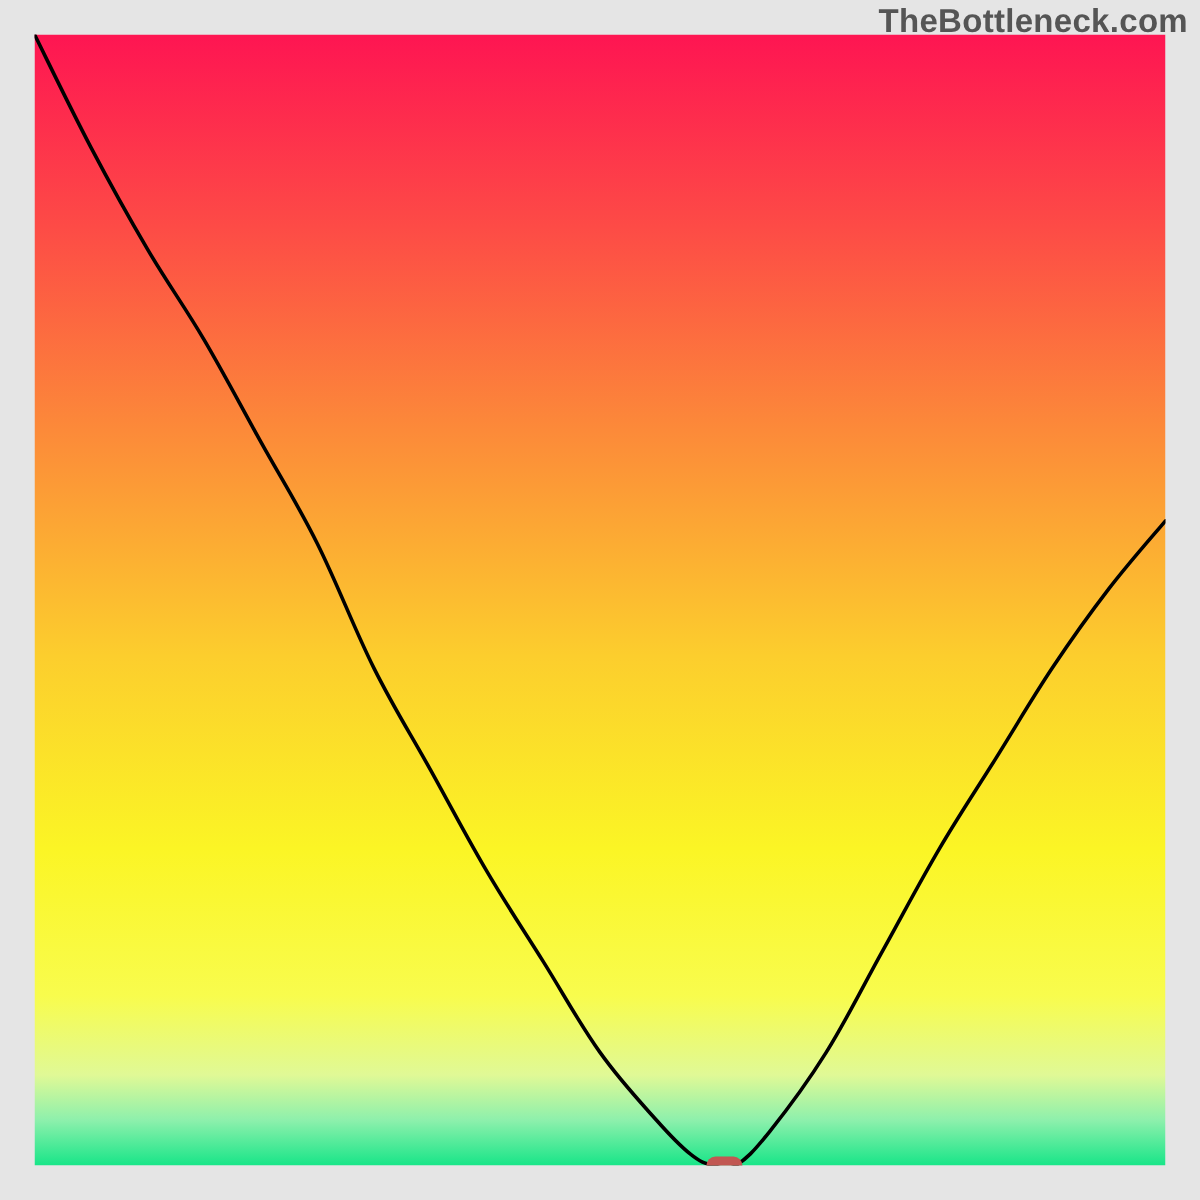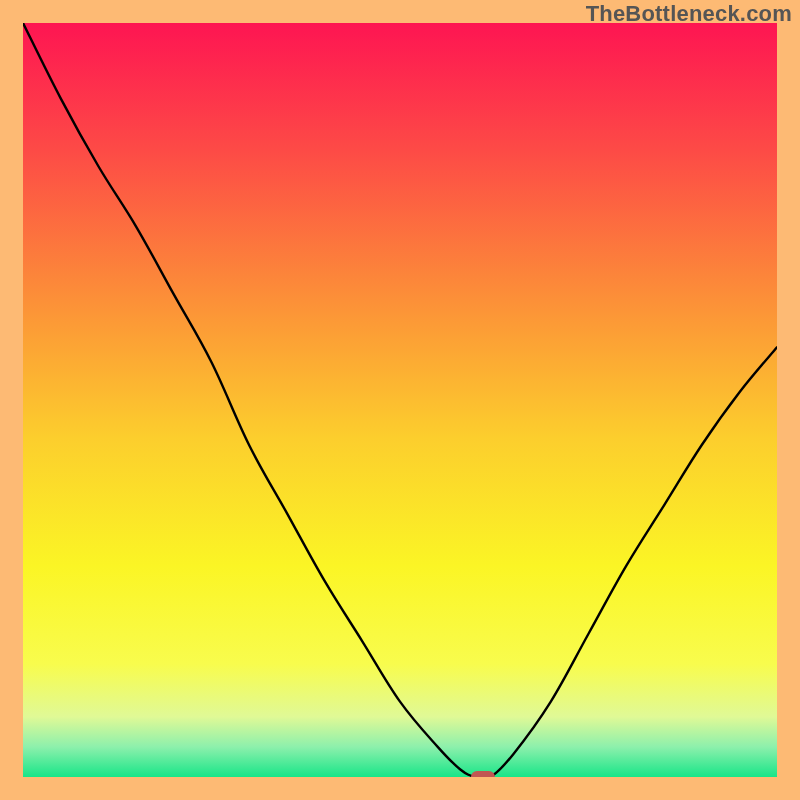--- a/index.html
+++ b/index.html
@@ -8,21 +8,21 @@
     width: 800px;
     height: 800px;
     background: #000;
     overflow: hidden;
     font-family: Arial, Helvetica, sans-serif;
   }
   .frame {
     position: relative;
     width: 800px;
     height: 800px;
-    background: #fdba74;
+    background: #e5e5e5;
   }
   .watermark {
     position: absolute;
     top: 1px;
     right: 8px;
     color: #555;
     font-size: 22px;
     font-weight: 600;
     letter-spacing: 0.2px;
     z-index: 10;

